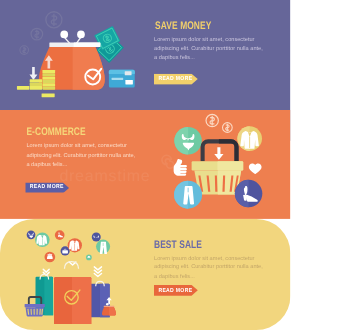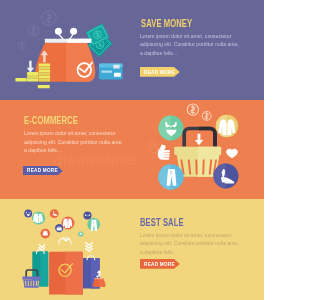--- a/index.html
+++ b/index.html
@@ -3,21 +3,21 @@
 <meta charset="utf-8">
 <style>
   html,body{margin:0;padding:0;background:#fff;}
   body{width:264px;height:300px;overflow:hidden;
        font-family:"Liberation Sans",sans-serif;
        -webkit-font-smoothing:antialiased;}
   .page{position:relative;width:264px;height:300px;overflow:hidden;}
   .banner{position:absolute;left:0;width:264px;overflow:hidden;}
   #b1{top:0;height:128px;background:#666699;}
   #b2{top:100px;height:99px;background:#ee7f4f;}
-  #b3{top:199px;height:101px;background:#f2d67e;}
+  #b3{top:199px;height:101px;background:#f2d67e;border-radius:31px;}
   .art{position:absolute;top:0;left:0;}
   .txt{position:absolute;}
   .body{line-height:8.6px;}
   .btn{position:absolute;height:11px;display:flex;align-items:center;}
 
   #t1-title{left:141px;top:17.5px;font-size:10px;color:#f2d06b;font-weight:bold;letter-spacing:.1px;
             transform:scaleX(0.765);transform-origin:0 0;}
   #t1-body{left:140px;top:31.5px;width:101px;font-size:5.1px;color:#c9c4dd;line-height:8.5px;letter-spacing:0.02px;}
   #t2-title{left:24px;top:14.5px;font-size:10px;color:#f5d87a;font-weight:bold;letter-spacing:.1px;
             transform:scaleX(0.765);transform-origin:0 0;}

